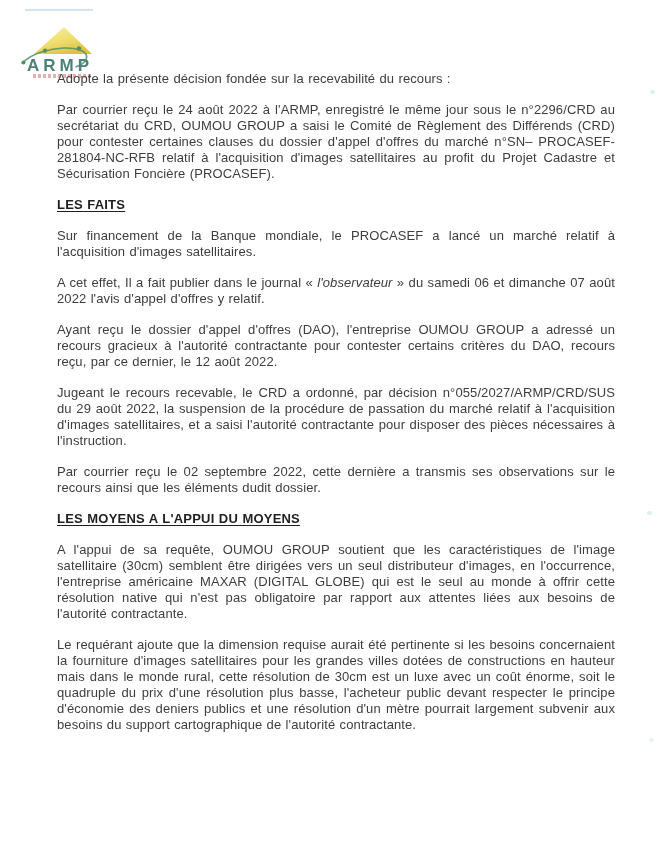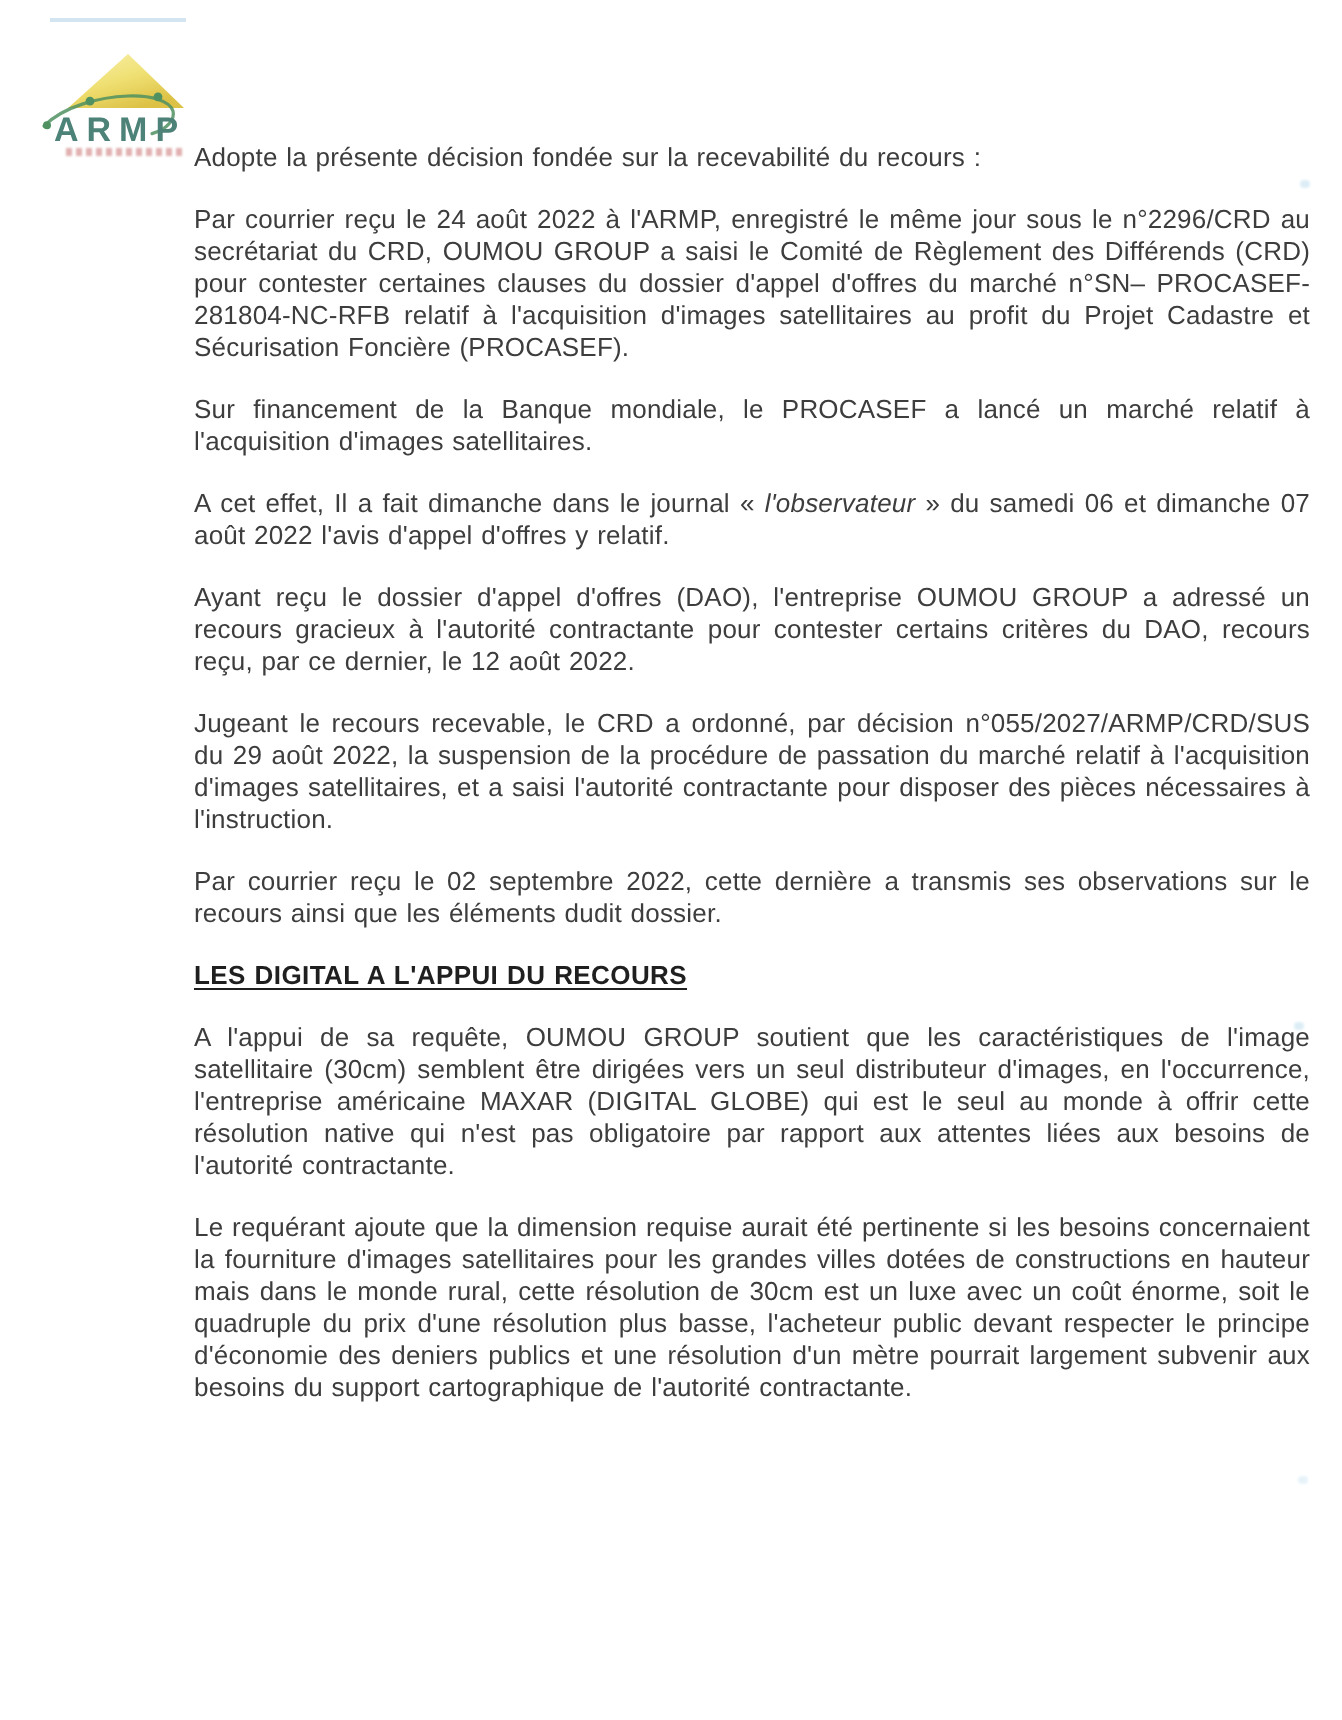--- a/index.html
+++ b/index.html
@@ -39,21 +39,20 @@
   .speck.s3 { left:649px; top:738px; opacity:.35; }
   
   .content {
     position:absolute; left:57px; top:71px;
     width:558px;
     font-size:13px; line-height:16px;
     color:#3d3d3d;
     text-align:justify;
     word-spacing:.6px;
     letter-spacing:.1px;
-    margin-left:40px;
   }
   .content p { margin:0 0 15px 0; }
   .content h2 {
     font-size:13px; line-height:16px;
     margin:0 0 15px 0;
     font-weight:bold;
     color:#1f1f1f;
     text-decoration:underline;
     text-underline-offset:2px;
     letter-spacing:.2px;
@@ -89,21 +88,22 @@
   <div class="logo-tagline"></div>
 </div>
 
 <div class="speck s1"></div>
 <div class="speck s2"></div>
 <div class="speck s3"></div>
 
 <div class="content">
   <p>Adopte la présente décision fondée sur la recevabilité du recours :</p>
   <p>Par courrier reçu le 24 août 2022 à l'ARMP, enregistré le même jour sous le n°2296/CRD au secrétariat du CRD, OUMOU GROUP a saisi le Comité de Règlement des Différends (CRD) pour contester certaines clauses du dossier d'appel d'offres du marché n°SN– PROCASEF- 281804-NC-RFB relatif à l'acquisition d'images satellitaires au profit du Projet Cadastre et Sécurisation Foncière (PROCASEF).</p>
+  <h2>LES FAITS</h2>
   <p>Sur financement de la Banque mondiale, le PROCASEF a lancé un marché relatif à l'acquisition d'images satellitaires.</p>
-  <p><span>A cet effet, Il a fait dimanche dans le journal « </span><i>l'observateur</i><span> » du samedi 06 et dimanche 07 août 2022 l'avis d'appel d'offres y relatif.</span></p>
+  <p><span>A cet effet, Il a fait publier dans le journal « </span><i>l'observateur</i><span> » du samedi 06 et dimanche 07 août 2022 l'avis d'appel d'offres y relatif.</span></p>
   <p>Ayant reçu le dossier d'appel d'offres (DAO), l'entreprise OUMOU GROUP a adressé un recours gracieux à l'autorité contractante pour contester certains critères du DAO, recours reçu, par ce dernier, le 12 août 2022.</p>
   <p>Jugeant le recours recevable, le CRD a ordonné, par décision n°055/2027/ARMP/CRD/SUS du 29 août 2022, la suspension de la procédure de passation du marché relatif à l'acquisition d'images satellitaires, et a saisi l'autorité contractante pour disposer des pièces nécessaires à l'instruction.</p>
   <p>Par courrier reçu le 02 septembre 2022, cette dernière a transmis ses observations sur le recours ainsi que les éléments dudit dossier.</p>
-  <h2>LES DIGITAL A L'APPUI DU RECOURS</h2>
+  <h2>LES MOYENS A L'APPUI DU MOYENS</h2>
   <p>A l'appui de sa requête, OUMOU GROUP soutient que les caractéristiques de l'image satellitaire (30cm) semblent être dirigées vers un seul distributeur d'images, en l'occurrence, l'entreprise américaine MAXAR (DIGITAL GLOBE) qui est le seul au monde à offrir cette résolution native qui n'est pas obligatoire par rapport aux attentes liées aux besoins de l'autorité contractante.</p>
   <p>Le requérant ajoute que la dimension requise aurait été pertinente si les besoins concernaient la fourniture d'images satellitaires pour les grandes villes dotées de constructions en hauteur mais dans le monde rural, cette résolution de 30cm est un luxe avec un coût énorme, soit le quadruple du prix d'une résolution plus basse, l'acheteur public devant respecter le principe d'économie des deniers publics et une résolution d'un mètre pourrait largement subvenir aux besoins du support cartographique de l'autorité contractante.</p>
 </div>
 
 </body></html>

